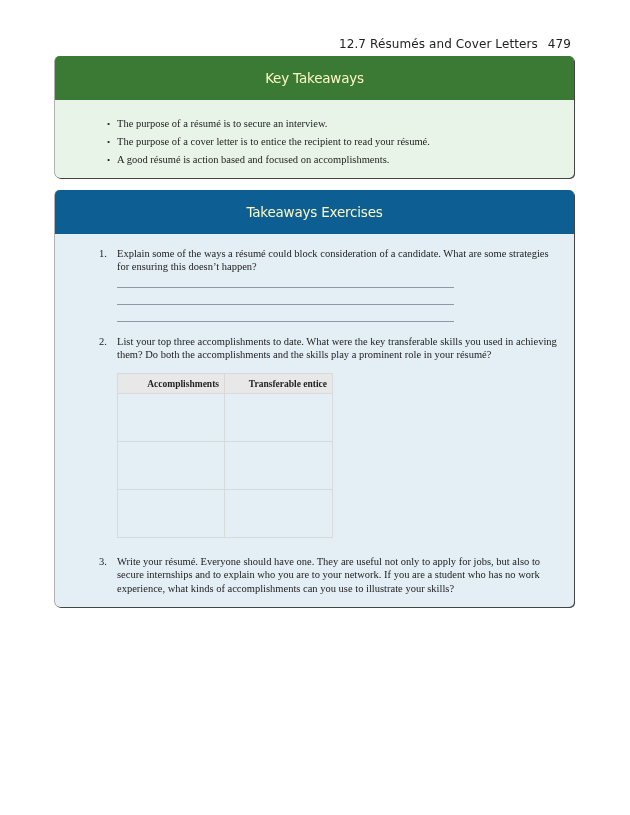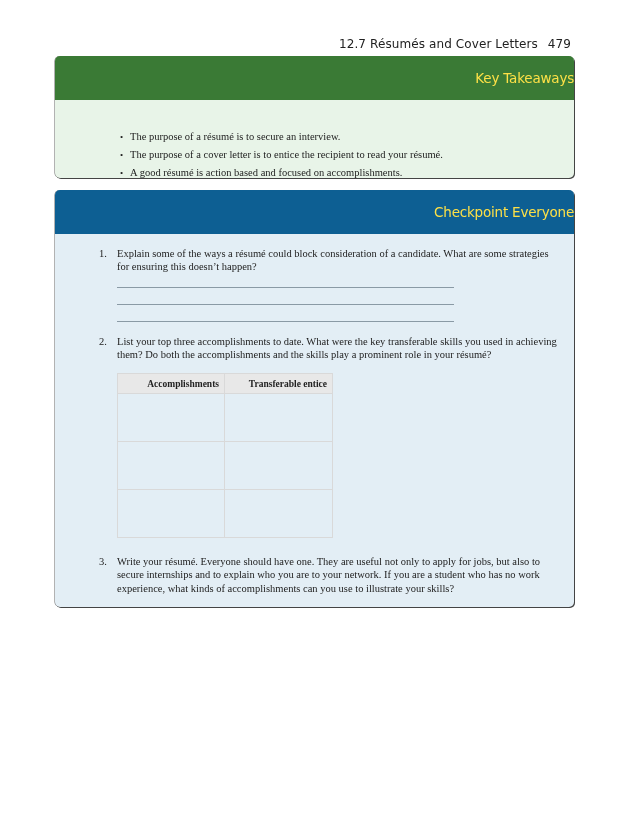--- a/index.html
+++ b/index.html
@@ -14,30 +14,30 @@
     letter-spacing: 0.1px;
   }
   .running-header .page-num { margin-left: 6px; }
 
   .box {
     position: absolute; left: 55px; width: 519px;
     border-radius: 5px; overflow: hidden;
     box-shadow: 1px 1px 0 #444, -0.5px 0 0 #666;
   }
   .box .box-header {
-    height: 44px; display: flex; align-items: center; justify-content: flex-end;
-    color: #fde047; font-family: "DejaVu Sans", sans-serif; font-size: 13.5px;
+    height: 44px; display: flex; align-items: center; justify-content: center;
+    color: #fef9c3; font-family: "DejaVu Sans", sans-serif; font-size: 13.5px;
     letter-spacing: -0.2px;
   }
   .box-takeaways { top: 56px; height: 122px; background: #e8f4e8; }
   .box-takeaways .box-header { background: #3a7a35; }
   .box-exercises { top: 190px; height: 417px; background: #e3eef5; }
   .box-exercises .box-header { background: #0d5f93; }
 
-  .bullets { list-style: none; margin: 13px; padding: 0; position: absolute; top: 59px; left: 52px; }
+  .bullets { list-style: none; margin: 0; padding: 0; position: absolute; top: 59px; left: 52px; }
   .bullets li { font-size: 10.5px; line-height: 18px; position: relative; padding-left: 10px; }
   .bullets li::before { content: "•"; position: absolute; left: 0; top: 0; font-size: 9px; }
 
   .exercise { position: absolute; left: 44px; width: 460px; font-size: 10.5px; line-height: 13.4px; }
   .exercise .num { position: absolute; left: 0; top: 0; }
   .exercise .text { margin-left: 18px; display: block; }
 
   .answer-line {
     position: absolute; left: 62px; width: 337px; height: 0;
     border-top: 1px solid #8a9aa5;
@@ -68,21 +68,21 @@
   </div>
   <ul class="bullets">
     <li>The purpose of a résumé is to secure an interview.</li>
     <li>The purpose of a cover letter is to entice the recipient to read your résumé.</li>
     <li>A good résumé is action based and focused on accomplishments.</li>
   </ul>
 </section>
 
 <section class="box box-exercises">
   <div class="box-header">
-    <span>Checkpoint Everyone</span>
+    <span>Takeaways Exercises</span>
   </div>
 
   <div class="exercise" style="top:57px;">
     <span class="num">1.</span>
     <span class="text">Explain some of the ways a résumé could block consideration of a candidate. What are some strategies for ensuring this doesn’t happen?</span>
   </div>
   <div class="answer-line" style="top:97px;"></div>
   <div class="answer-line" style="top:114px;"></div>
   <div class="answer-line" style="top:131px;"></div>
 

